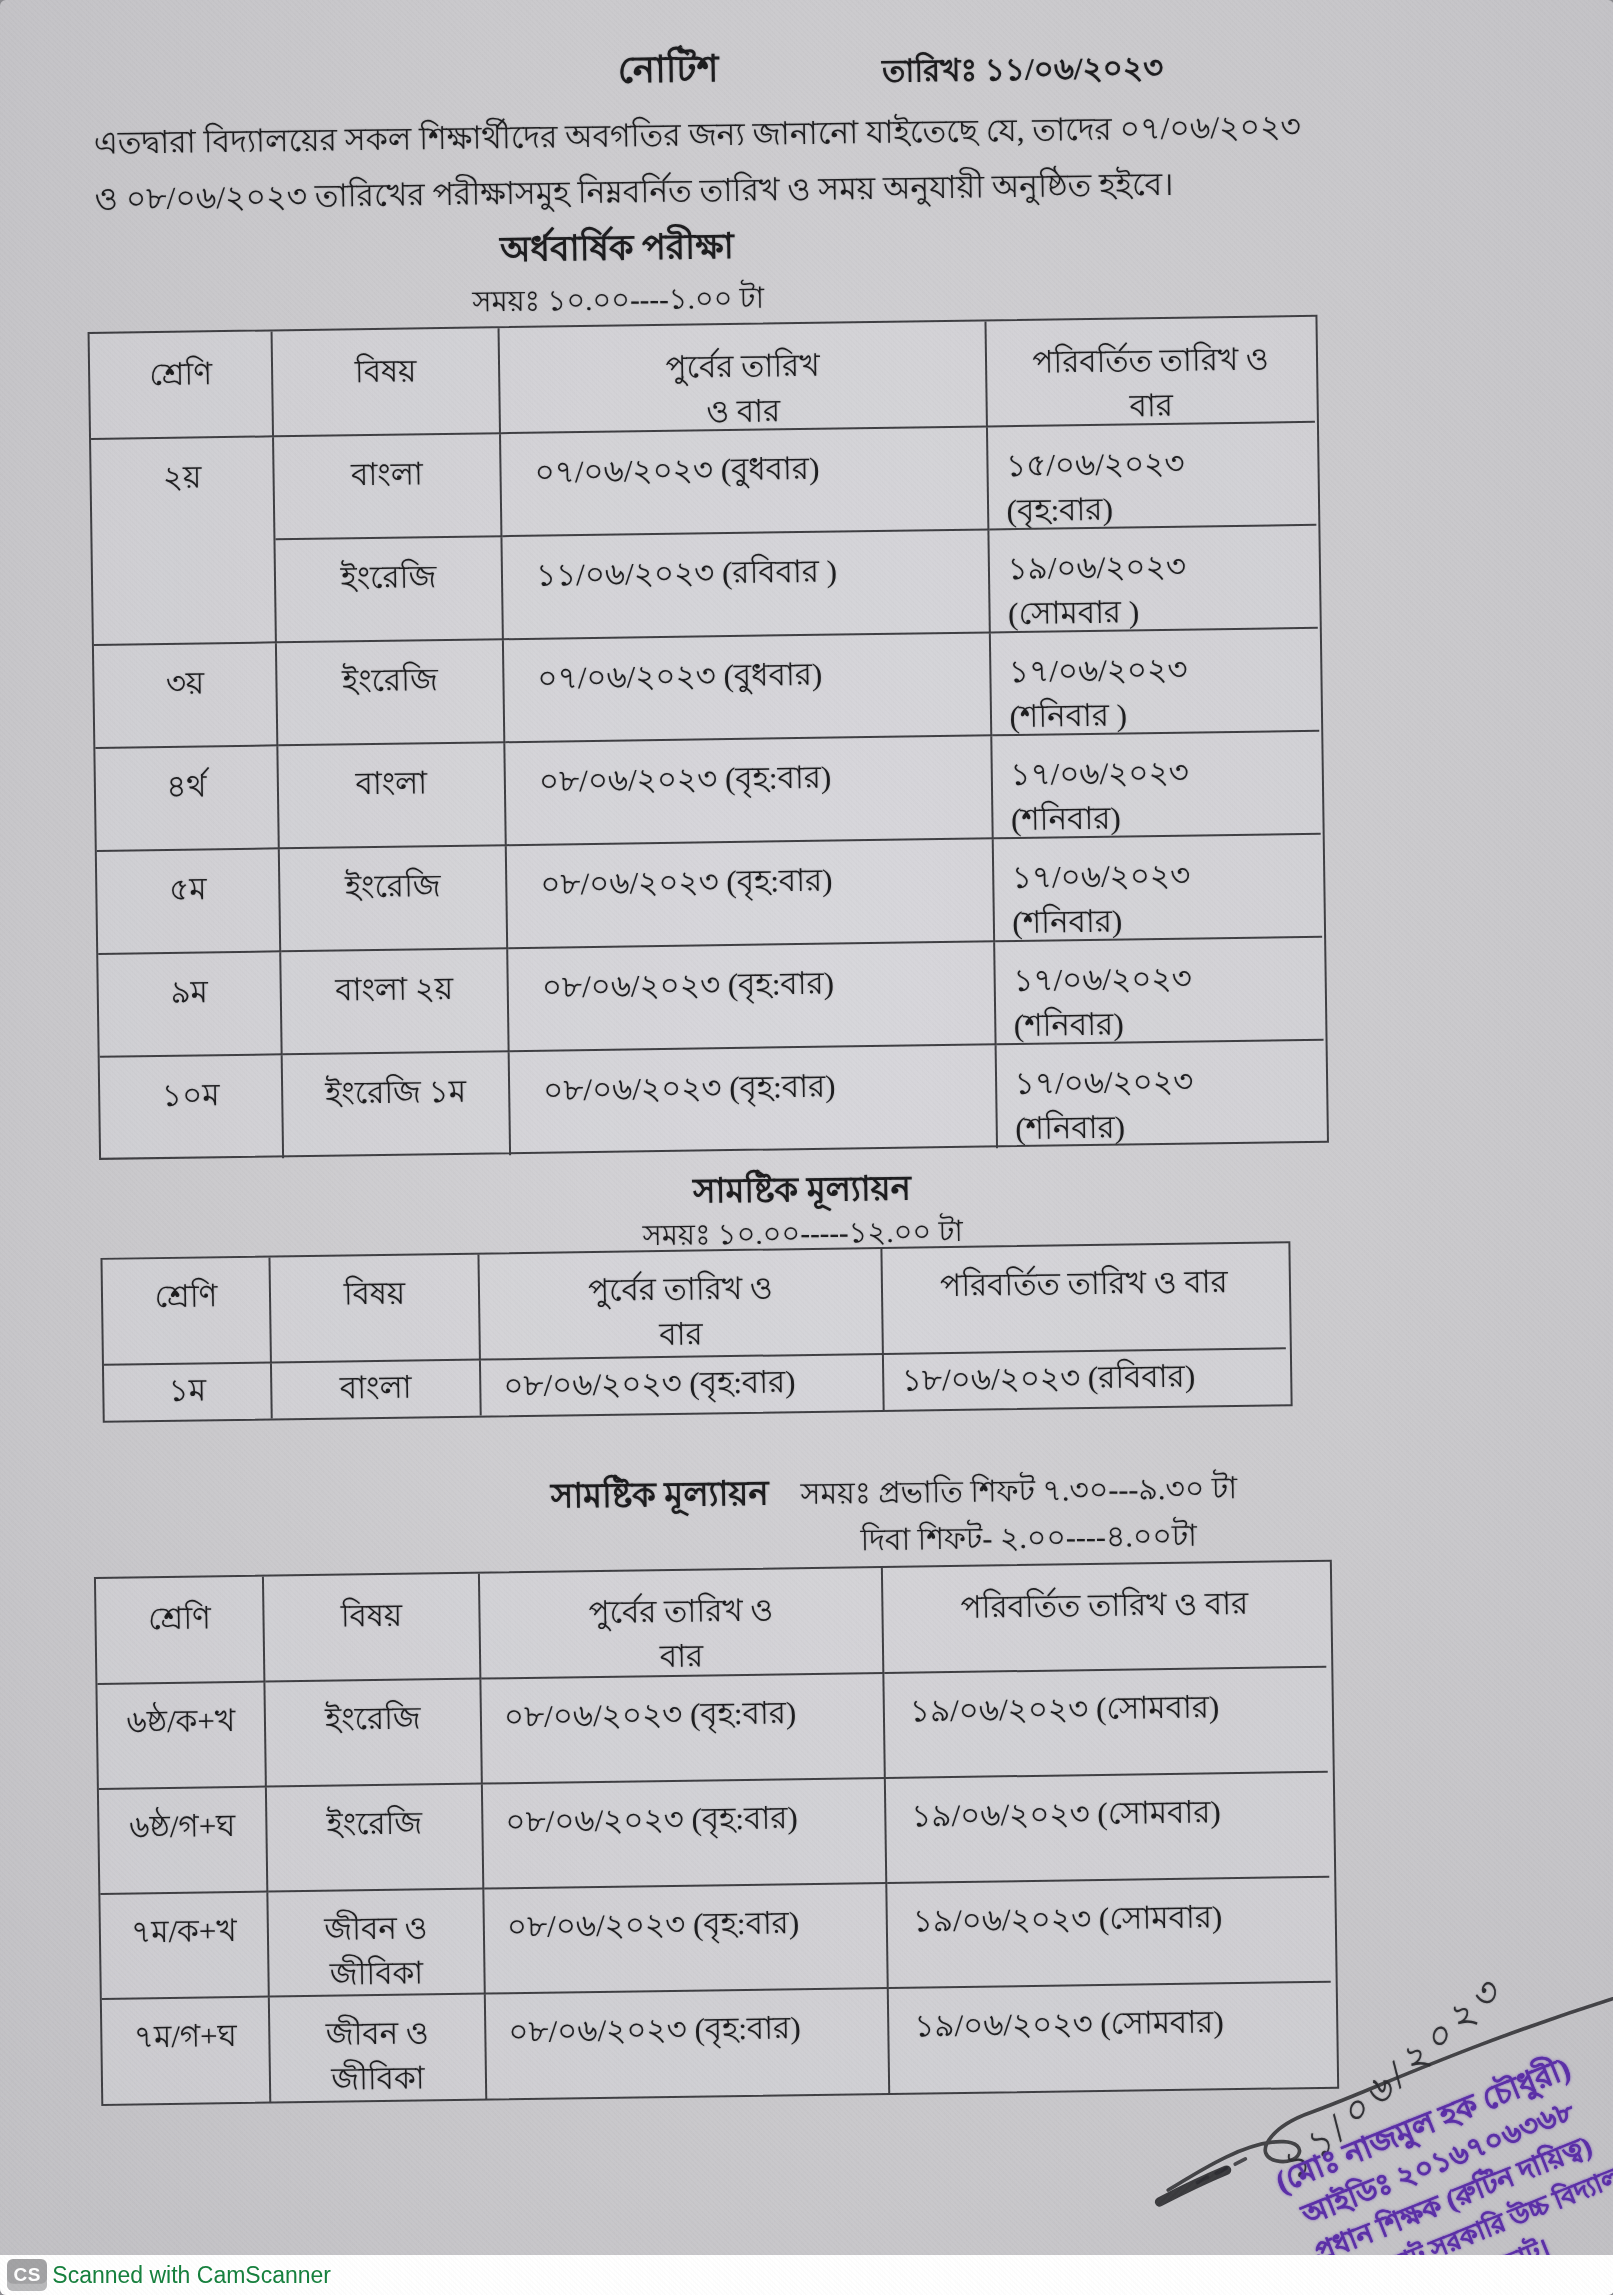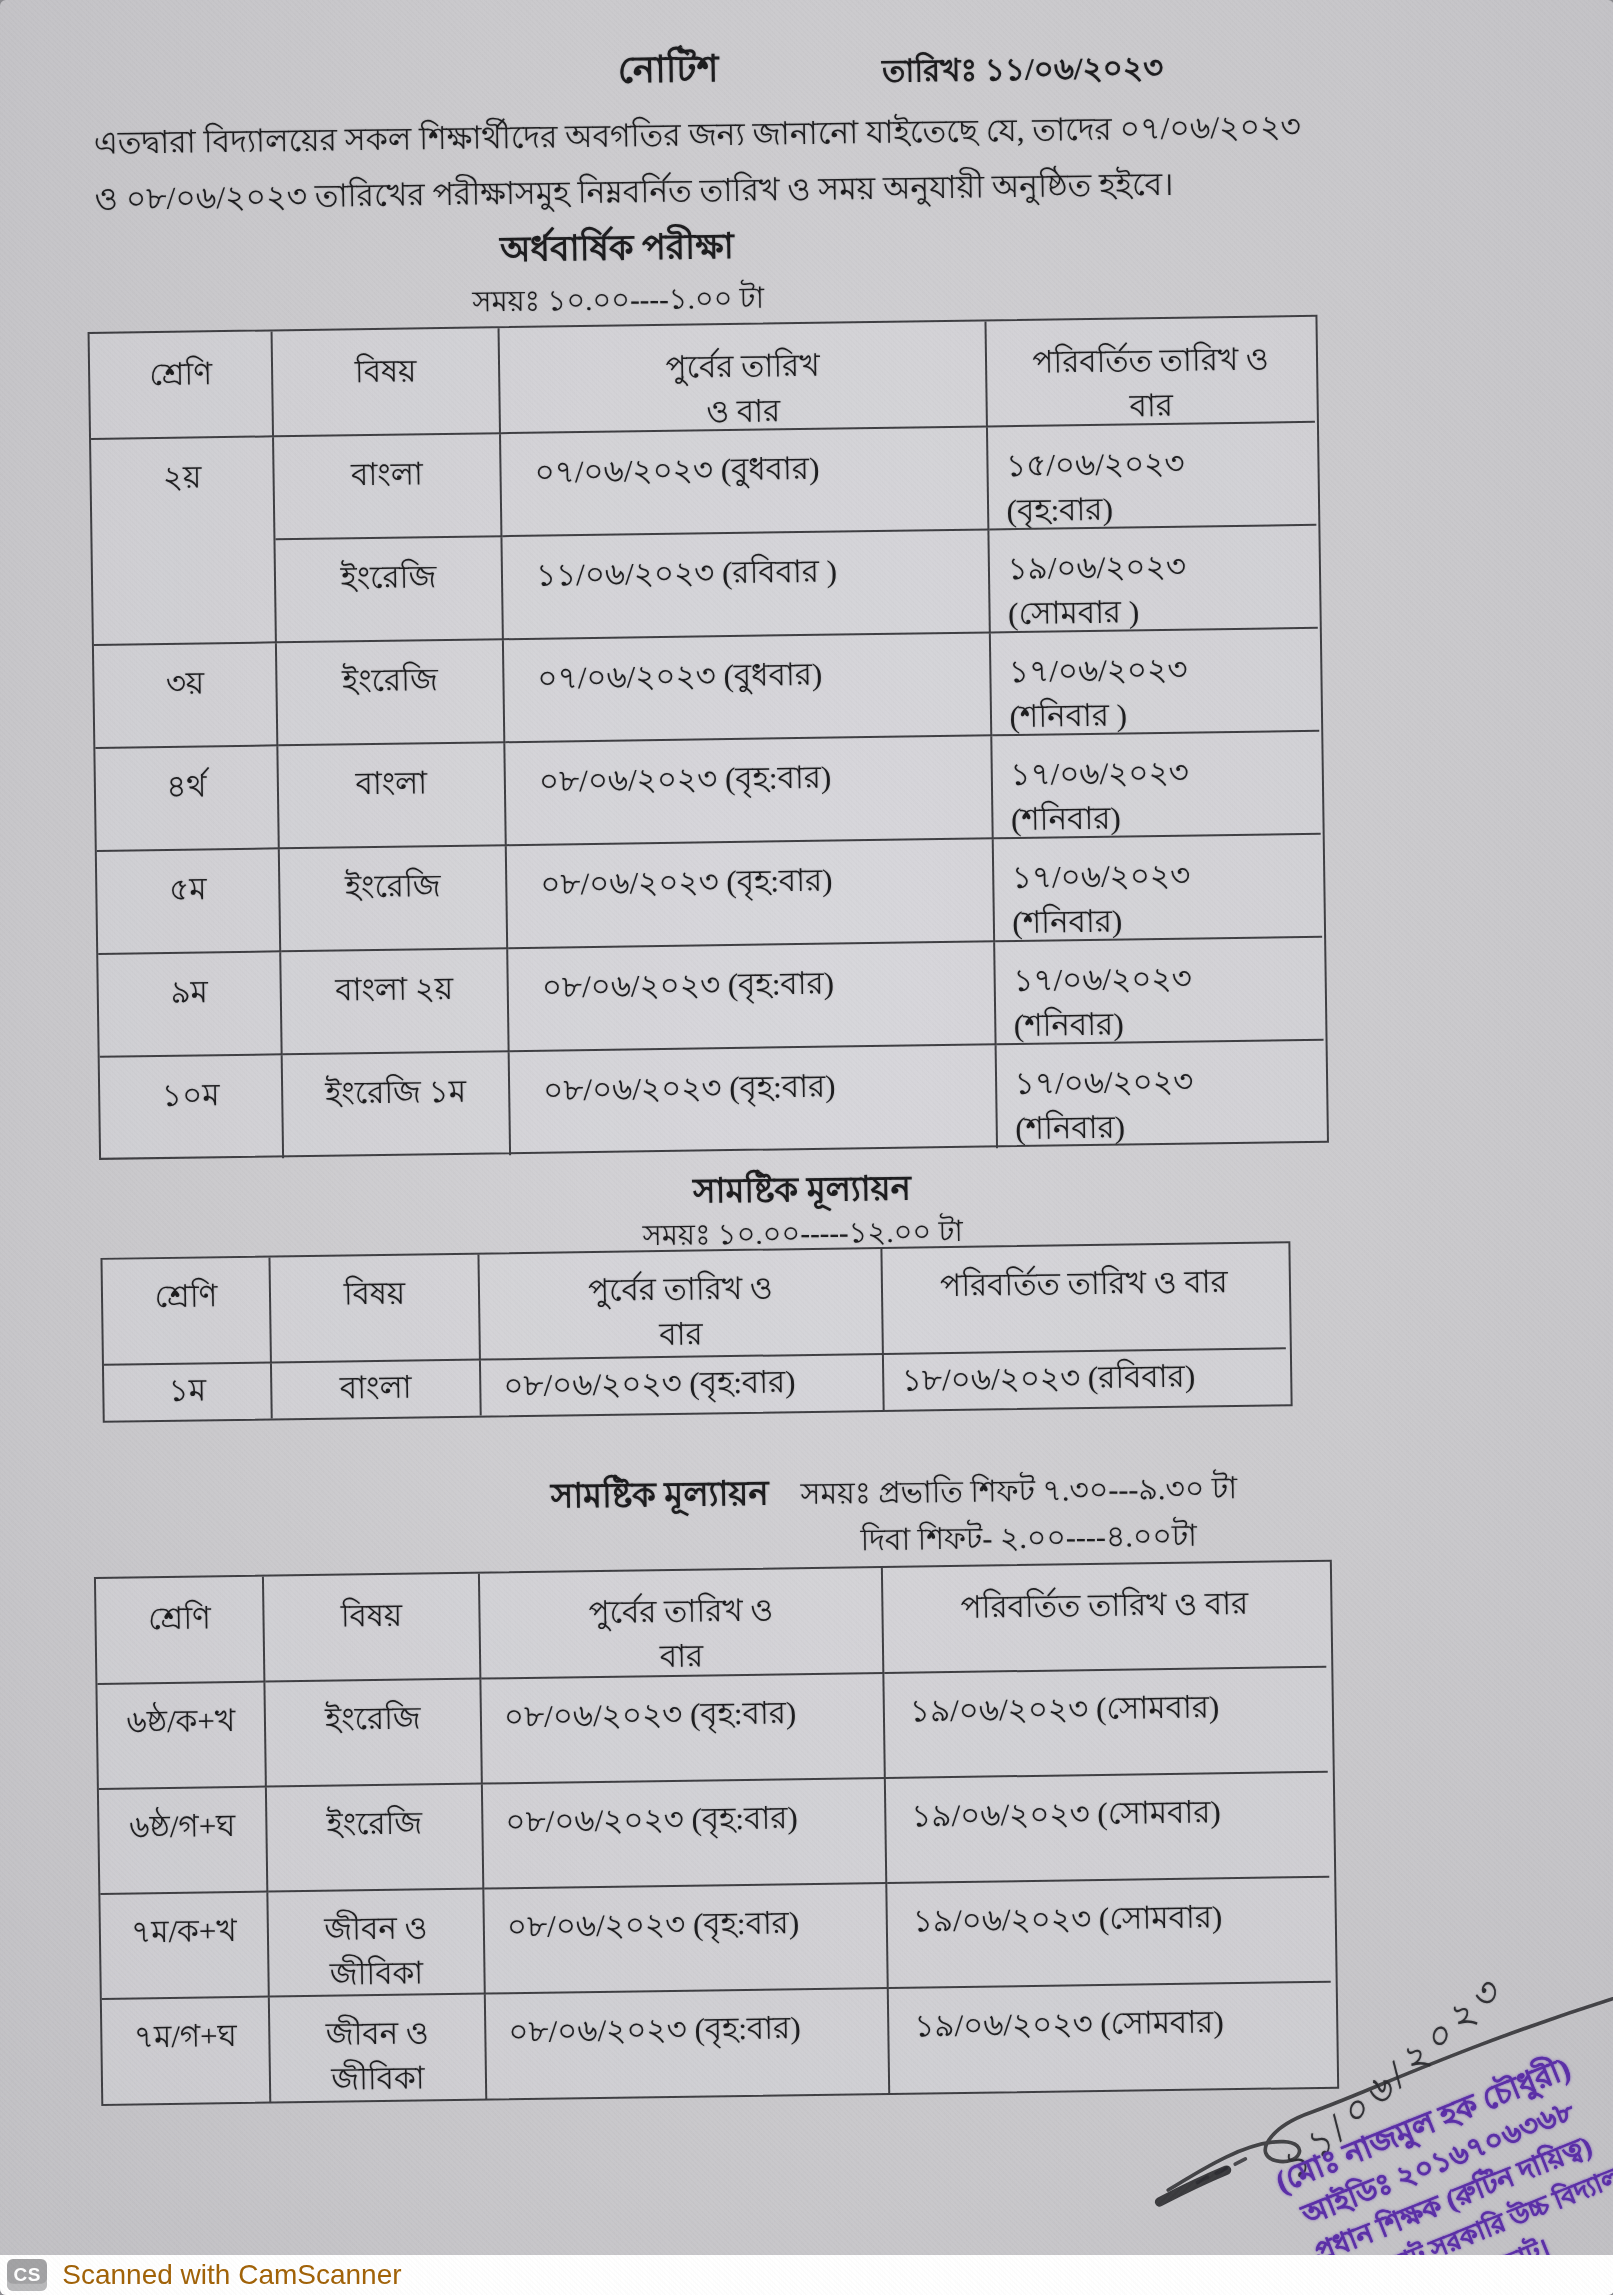--- a/index.html
+++ b/index.html
@@ -63,21 +63,21 @@
   .st1{font-size:31px;} .st2{font-size:29px;} .st3{font-size:28px;}
   .st4{font-size:26px;} .st5{font-size:26px;}
 
   .scanbar{position:absolute;left:0;top:2255px;width:1614px;height:40px;background:#ffffff;
            display:flex;align-items:center;padding-left:7.3px;box-sizing:border-box;
            font-family:"Liberation Sans","DejaVu Sans",sans-serif;}
   .cslogo{width:40px;height:32px;border-radius:5.9px;background:#a2a2a4;color:#ffffff;
           display:flex;align-items:center;justify-content:center;
           font-weight:700;font-size:19px;letter-spacing:0.7px;
           box-shadow:inset 0 -7.3px 0 rgba(255,255,255,.25);}
-  .cstext{margin-left:15px;color:#a16207;font-size:28px;}
+  .cstext{margin-left:5px;color:#15803d;font-size:23px;}
 </style>
 </head>
 <body>
 
 <div class="stage">
   <div class="content">
 
     <div class="abs ttl ink" style="left:633px;top:38px;">নোটিশ</div>
     <div class="abs dt ink" style="left:897px;top:48px;">তারিখঃ ১১/০৬/২০২৩</div>
 

